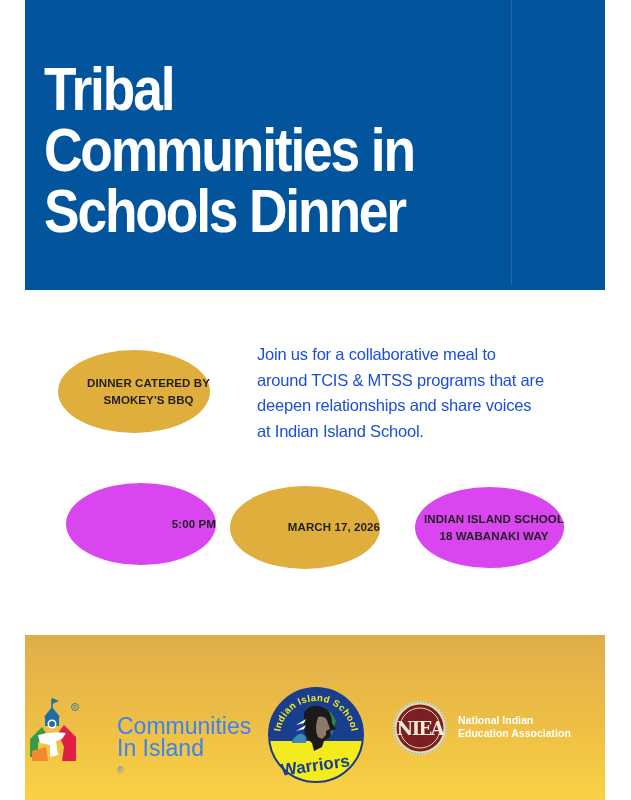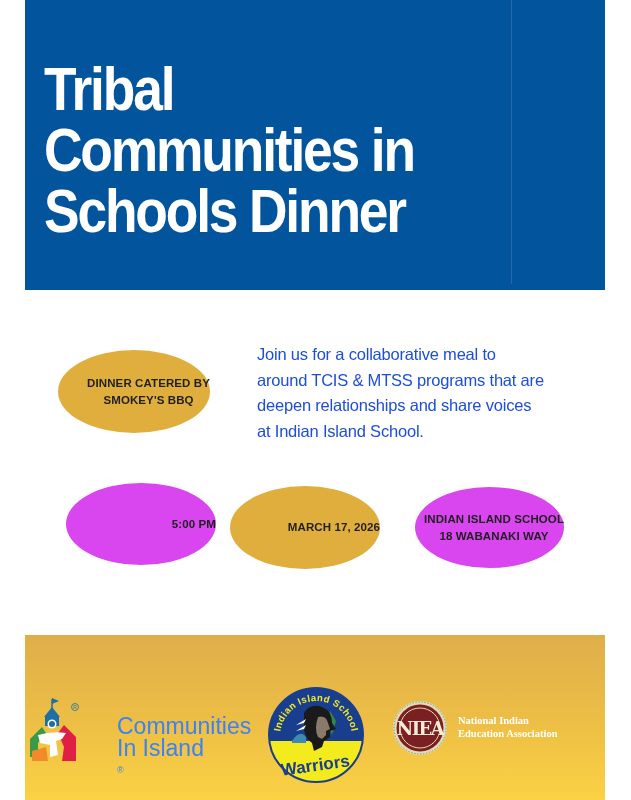--- a/index.html
+++ b/index.html
@@ -52,21 +52,21 @@
     }
     .cis-text span { display: block; white-space: nowrap; }
     .cis-reg { font-size: 9px; vertical-align: middle; }
 
     .warriors-logo { position: absolute; left: 266px; top: 685px; width: 100px; height: 100px; }
 
     .niea-logo { position: absolute; left: 392px; top: 700px; width: 200px; height: 56px; }
     .niea-seal { position: absolute; left: 0; top: 0; width: 56px; height: 56px; }
     .niea-text {
       position: absolute; left: 66px; top: 14px; color: #ffffff;
-      font-family: Liberation Serif, serif; font-weight: 700; font-size: 10.5px; line-height: 13px;
+      font-family: Liberation Sans, sans-serif; font-weight: 700; font-size: 10.5px; line-height: 13px;
     }
     .niea-text span { display: block; white-space: nowrap; }
   </style>
 </head>
 <body>
 
 <div class="banner"></div>
 <div class="banner-rule"></div>
 <h1 class="title">
   <span>Tribal</span>

